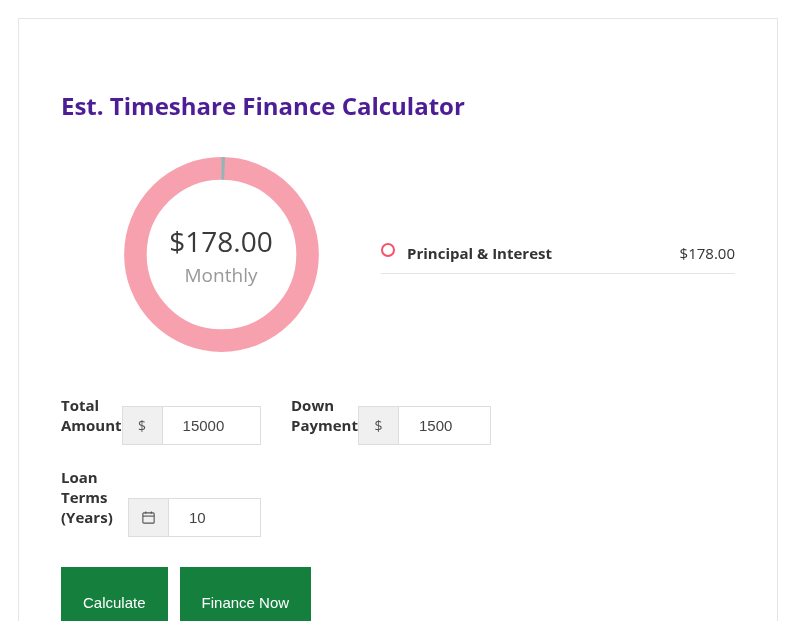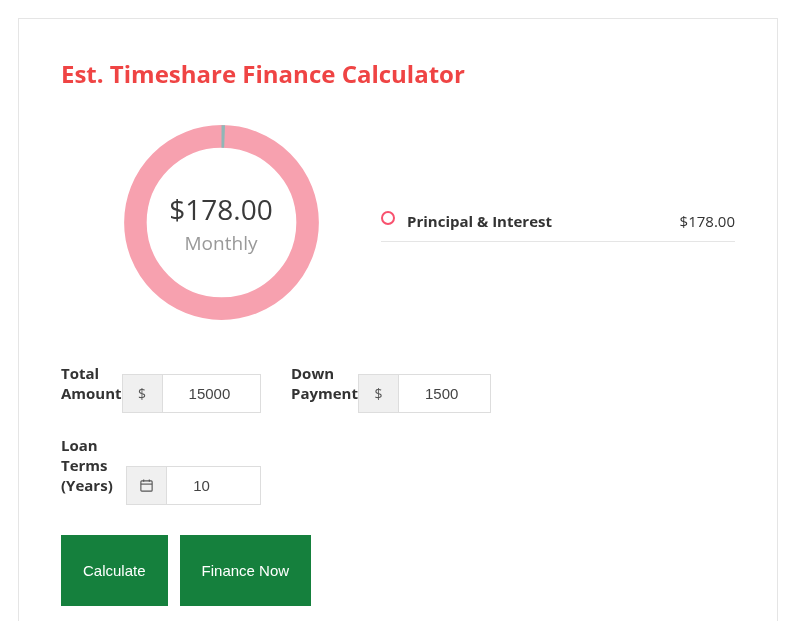--- a/index.html
+++ b/index.html
@@ -10,22 +10,23 @@
   padding: 18px;
 }
 .card {
   border: 1px solid #e5e5e5;
   padding: 38px 42px 48px 42px;
   width: 760px;
 }
 .title {
   font-size: 24px;
   font-weight: 700;
-  color: #ef4444;
+  color: #4c1d95;
   margin-bottom: 30px;
+  margin-top: 32px;
 }
 .row {
   display: flex;
   align-items: center;
 }
 .donut-wrap {
   width: 320px;
   display: flex;
   justify-content: center;
 }
@@ -108,21 +109,21 @@
   display: flex;
   align-items: center;
   justify-content: center;
   font-size: 14px;
   color: #555;
 }
 .addon svg { display:block; }
 .input-group input {
   flex: 1;
   border: none;
-  padding: 10px 26px;
+  padding: 10px 20px;
   font-size: 15px;
   color: #444;
   outline: none;
   width: 100%;
 }
 .buttons {
   display: flex;
   gap: 12px;
   margin-top: 22px;
 }

